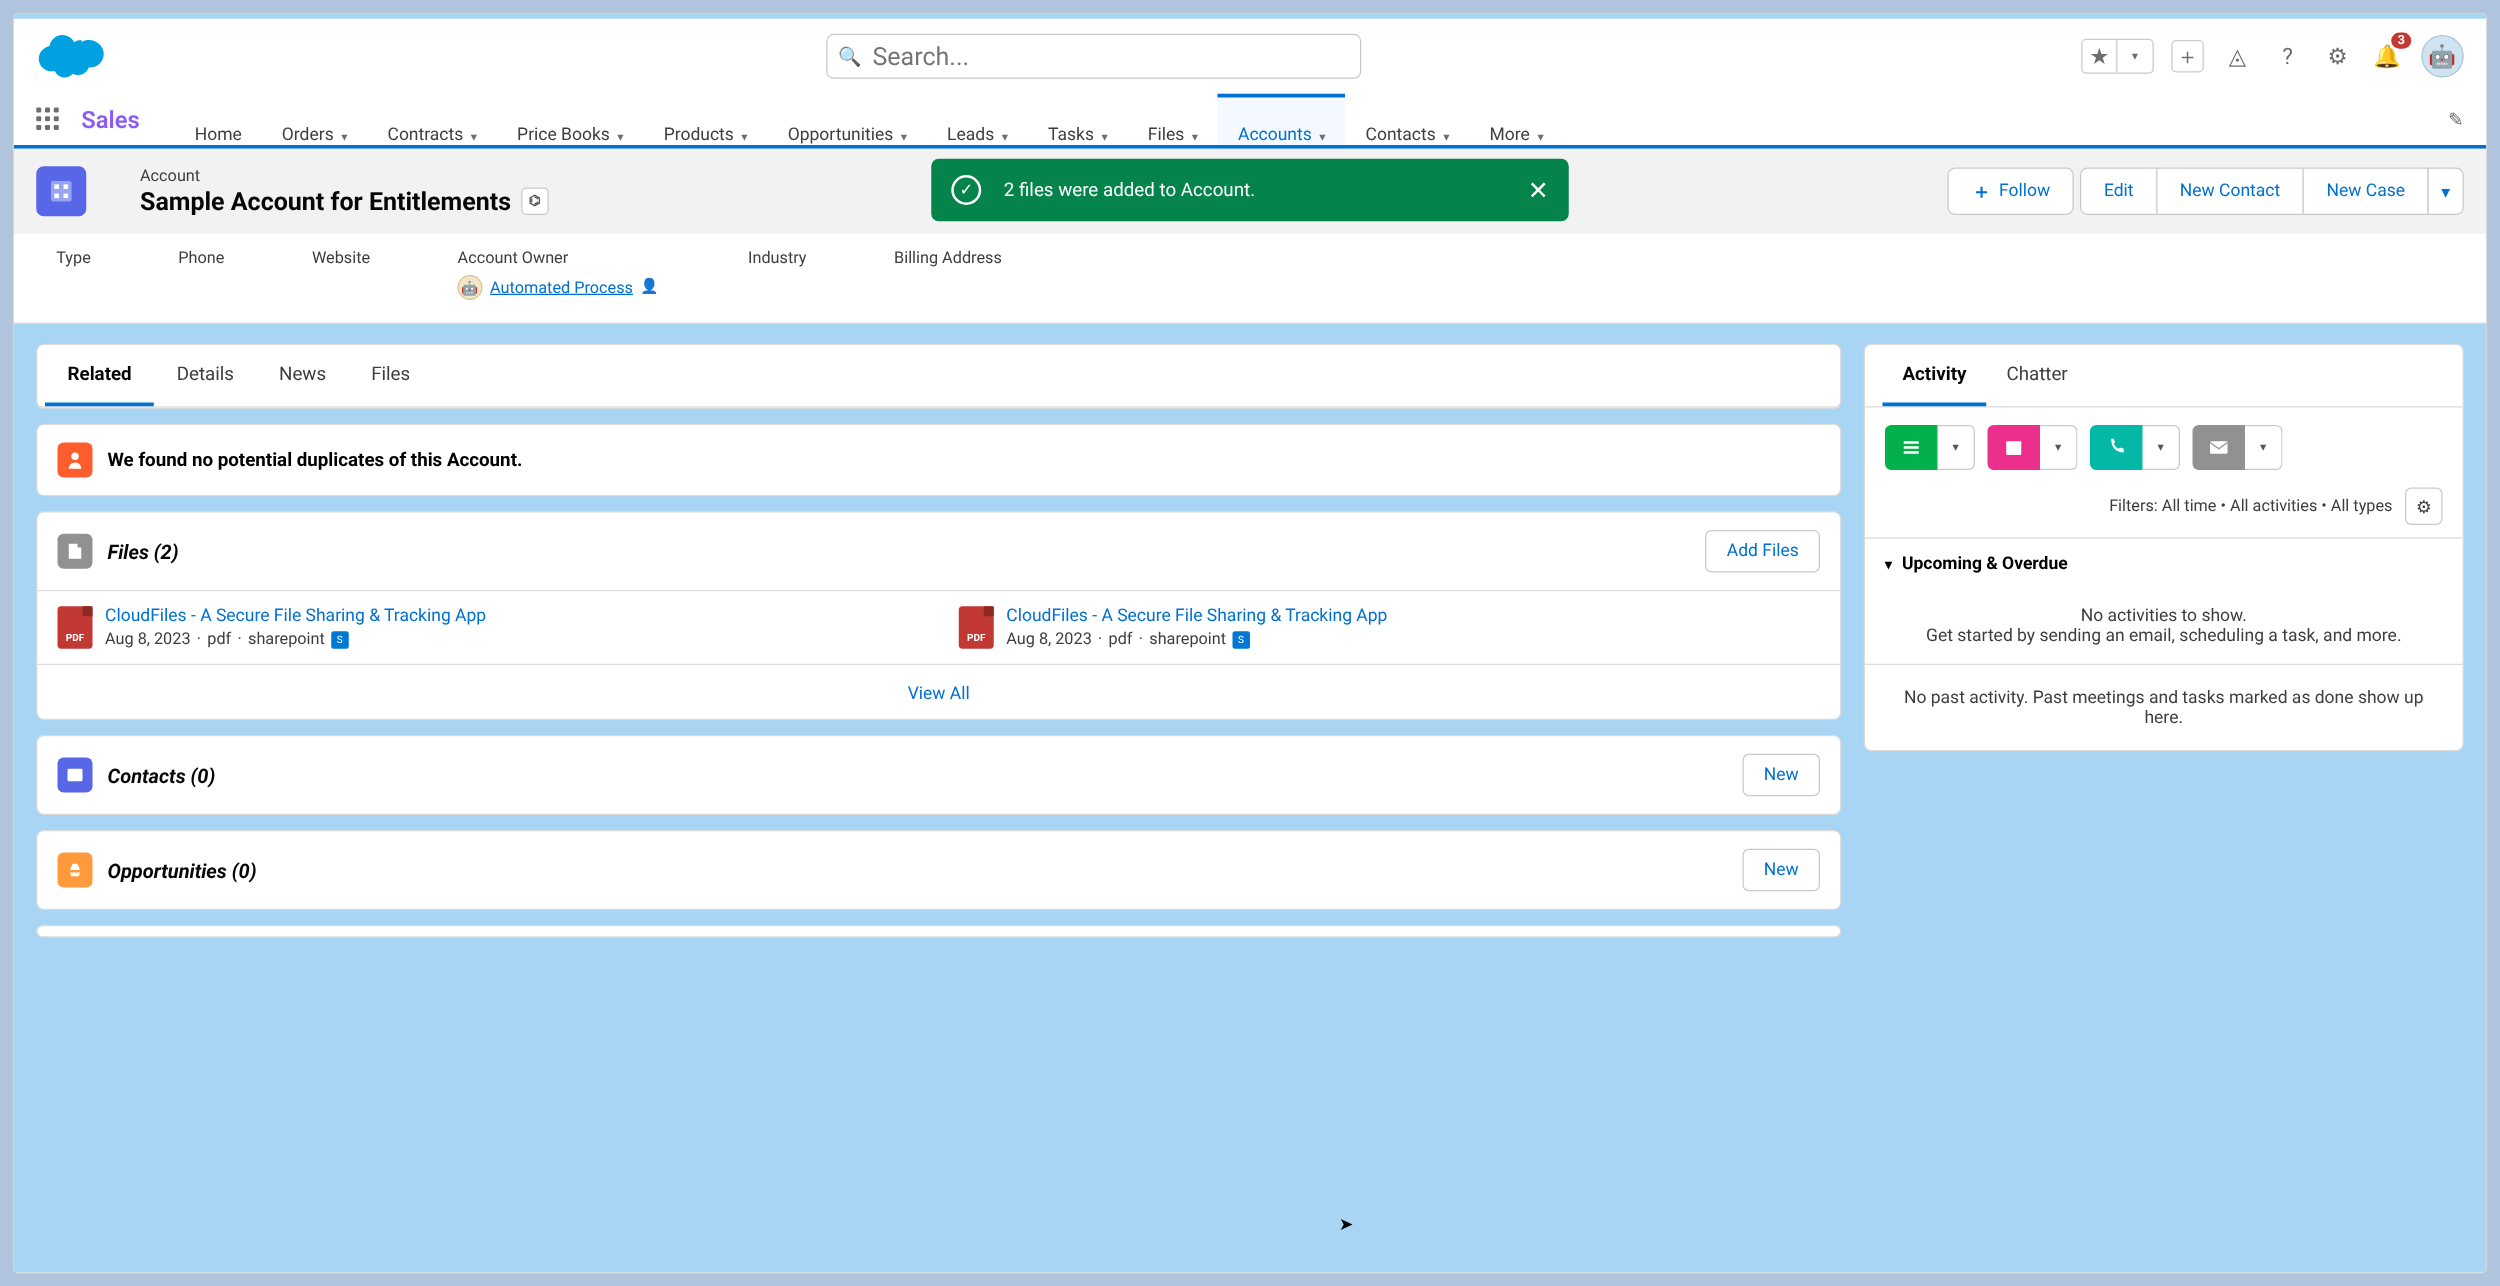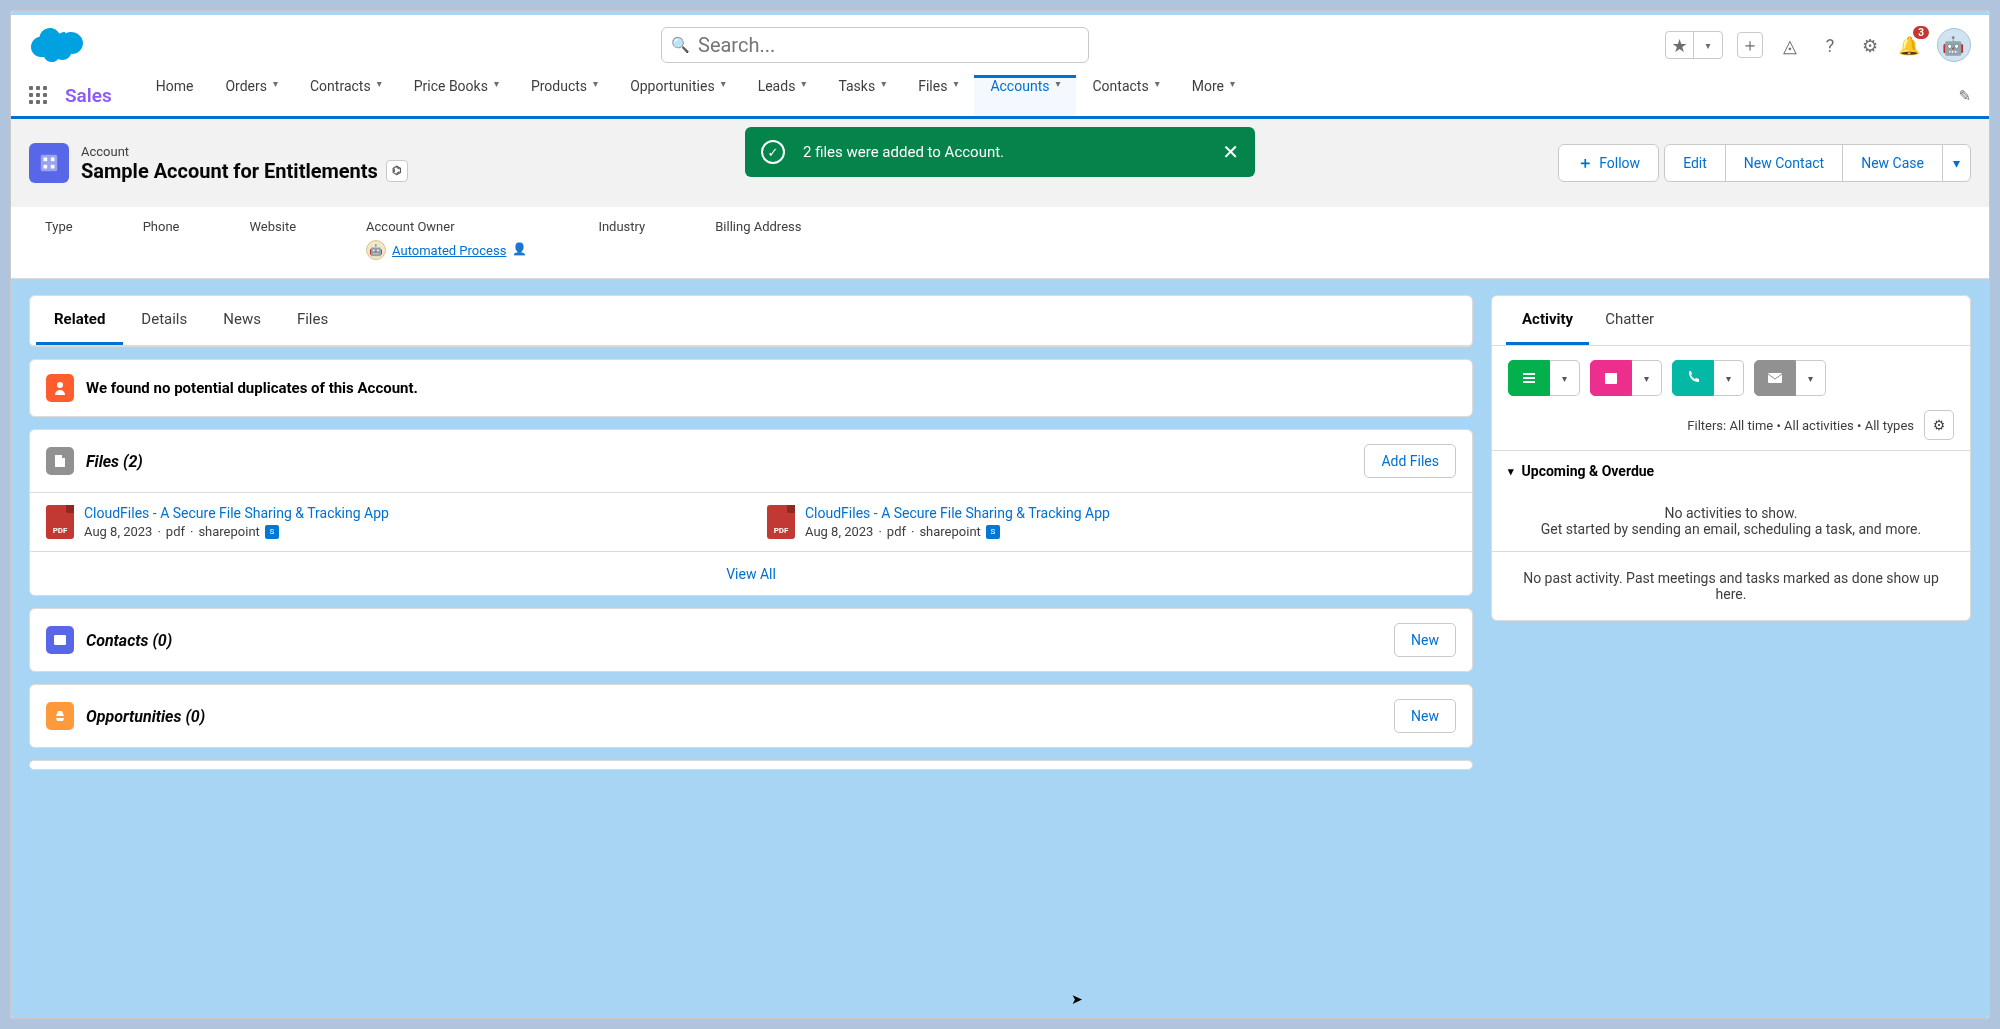--- a/index.html
+++ b/index.html
@@ -20,27 +20,27 @@
 .fav-group .ticon:first-child { border-right: 1px solid #c9c9c9; }
 .badge-n { position: absolute; top: -6px; right: -6px; background: #c23934; color: #fff; font-size: 10px; font-weight: 700; border-radius: 8px; padding: 1px 5px; }
 .avatar { width: 34px; height: 34px; border-radius: 50%; background: #d0e3f0; border: 1px solid #a9c5d8; display: flex; align-items: center; justify-content: center; font-size: 18px; }
 
 
 .navbar { height: 44px; background: #fff; border-bottom: 3px solid #0070d2; display: flex; align-items: center; padding: 0 18px; }
 .waffle { width: 20px; height: 20px; margin-right: 16px; display: grid; grid-template-columns: repeat(3,4px); grid-template-rows: repeat(3,4px); gap: 3px; cursor: pointer; }
 .waffle span { background: #706e6b; border-radius: 1px; }
 .app-name { font-size: 19px; font-weight: 600; color: #8b5cf6; margin-right: 28px; }
 .nav-items { display: flex; align-items: center; height: 100%; }
-.nav-item { display: flex; align-items: flex-start; height: 100%; padding: 0 16px; font-size: 14px; color: #3e3e3c; cursor: pointer; gap: 6px; border-top: 3px solid transparent; }
+.nav-item { display: flex; align-items: flex-end; height: 100%; padding: 0 16px; font-size: 14px; color: #3e3e3c; cursor: pointer; gap: 6px; border-top: 3px solid transparent; }
 .nav-item.active { border-top: 3px solid #0070d2; background: #f3f9ff; color: #0070d2; }
 .nav-item .chev { font-size: 10px; color: #706e6b; }
 .pencil { margin-left: auto; color: #706e6b; font-size: 15px; cursor: pointer; }
 
 
-.rec-header { background: #f3f2f2; padding: 24px 18px; display: flex; align-items: center; position: relative; }
+.rec-header { background: #f3f2f2; padding: 14px 18px; display: flex; align-items: center; position: relative; gap: 31px; }
 .rec-icon { width: 40px; height: 40px; background: #5867e8; border-radius: 6px; display: flex; align-items: center; justify-content: center; margin-right: 12px; }
 .rec-icon svg { width: 22px; height: 22px; fill: #fff; }
 .rec-meta .obj { font-size: 13px; color: #3e3e3c; }
 .rec-meta .title { font-size: 20px; font-weight: 700; color: #080707; display: flex; align-items: center; gap: 8px; }
 .hier-btn { width: 22px; height: 22px; border: 1px solid #c9c9c9; border-radius: 4px; background: #fff; display: flex; align-items: center; justify-content: center; font-size: 11px; color: #555; cursor: pointer; }
 .toast { position: absolute; left: 50%; transform: translateX(-50%); top: 8px; background: #04844b; color: #fff; min-width: 510px; height: 50px; border-radius: 6px; display: flex; align-items: center; padding: 0 16px; font-size: 15px; }
 .toast-check { width: 24px; height: 24px; border: 2px solid #fff; border-radius: 50%; display: flex; align-items: center; justify-content: center; margin-right: 18px; font-size: 13px; }
 .toast-close { margin-left: auto; font-size: 20px; cursor: pointer; }
 .rec-actions { margin-left: auto; display: flex; gap: 0; }
 .rec-actions button { height: 38px; padding: 0 18px; background: #fff; border: 1px solid #c9c9c9; font-size: 14px; color: #0070d2; cursor: pointer; }

